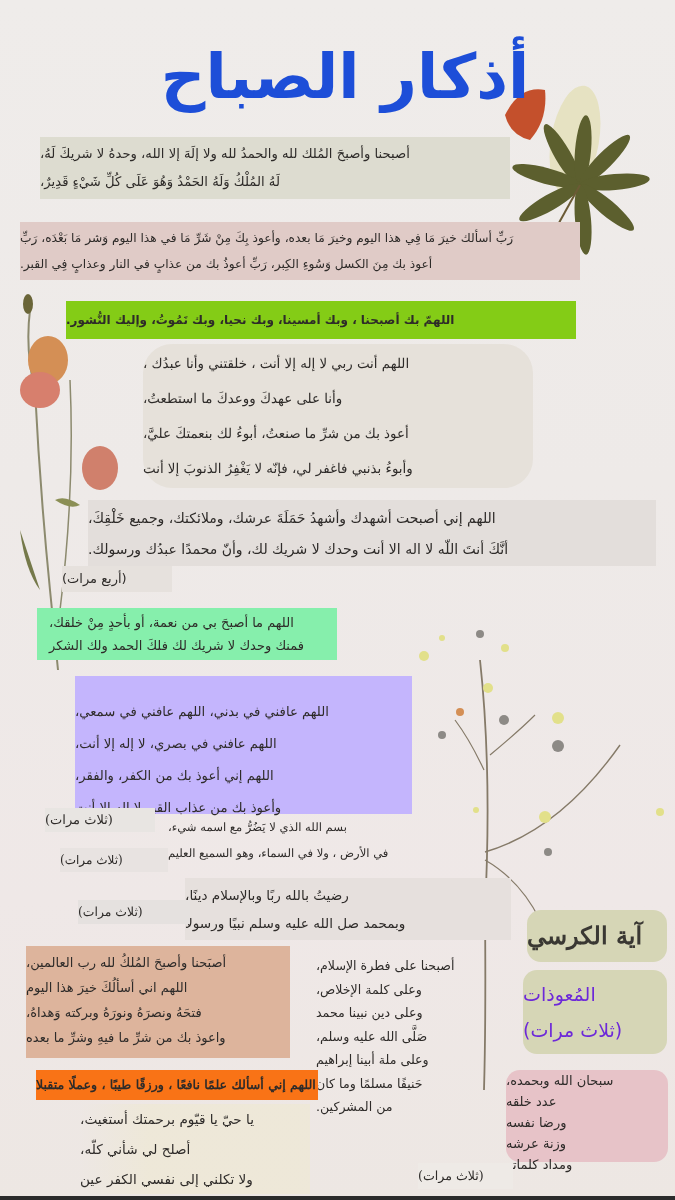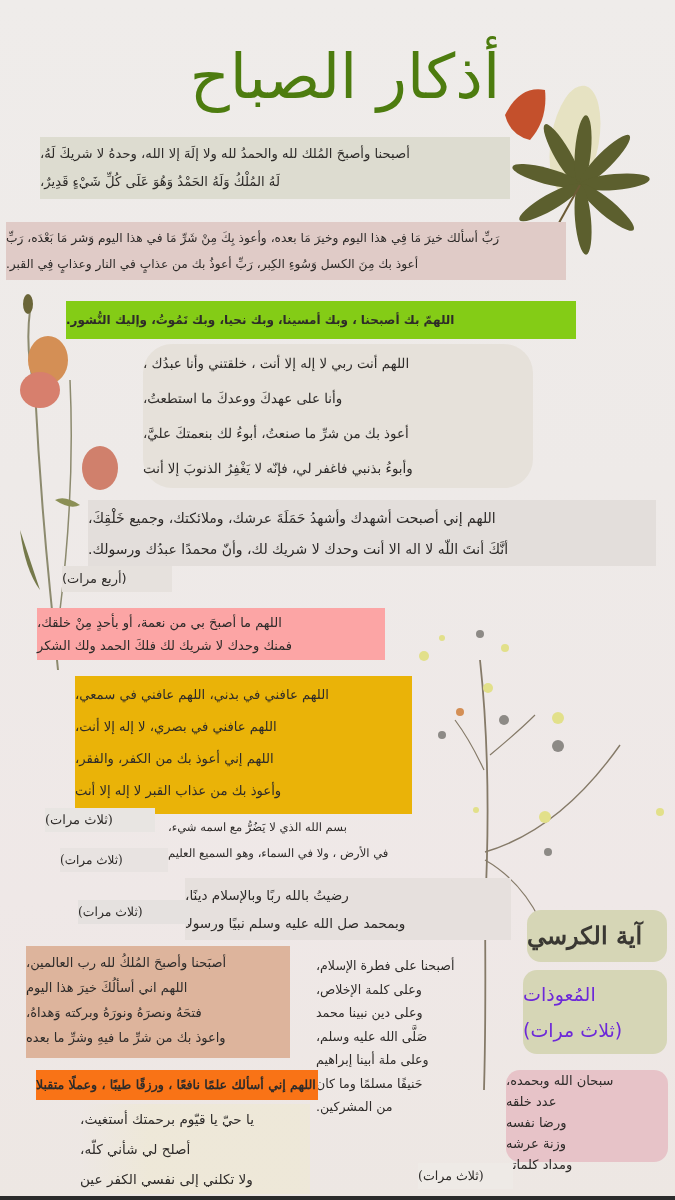--- a/index.html
+++ b/index.html
@@ -9,51 +9,51 @@
       background: linear-gradient(180deg, #efecea 0%, #eeeae8 40%, #efe8e7 75%, #ede7e3 100%);
       font-family: "DejaVu Sans", sans-serif;
       color: #2e2b29;
     }
     .abs { position: absolute; }
     .rtl { direction: rtl; }
     .title {
       left: 110px; top: 32px; width: 470px; height: 90px;
       text-align: center;
       font-family: "DejaVu Sans", sans-serif;
-      font-weight: normal;
+      font-weight: bold;
       font-size: 62px;
-      color: #4d7c0f;
+      color: #1d4ed8;
       line-height: 90px;
       letter-spacing: 1px;
     }
     .blk {
       position: absolute;
       direction: rtl;
       text-align: left;
       color: #2e2b29;
       font-family: "DejaVu Sans", sans-serif;
     }
     .blk .ln { display: block; white-space: nowrap; }
     .serif { font-family: "DejaVu Serif", serif; }
 
     
     .b1 { left: 40px; top: 137px; width: 470px; height: 62px; background: #dddcd0; font-size: 13.2px; line-height: 28px; padding-top: 3px; }
     
-    .b2 { left: 6px; top: 222px; width: 560px; height: 58px; background: #e0cbc7; font-size: 12.2px; line-height: 26px; padding-top: 3px; }
+    .b2 { left: 20px; top: 222px; width: 560px; height: 58px; background: #e0cbc7; font-size: 12.2px; line-height: 26px; padding-top: 3px; }
     
     .b3 { left: 66px; top: 301px; width: 510px; height: 38px; background: #84cc16; font-size: 12px; line-height: 38px; font-weight: bold; }
     
     .b4 { left: 143px; top: 344px; width: 390px; height: 144px; background: #e6e1da; font-size: 13.4px; line-height: 35px; padding-top: 2px; border-radius: 29px; }
     
     .b5 { left: 88px; top: 500px; width: 568px; height: 66px; background: #e3dedb; font-size: 14px; line-height: 31px; padding-top: 3px; }
     .b5a { left: 62px; top: 566px; width: 110px; height: 26px; background: #e6e1dd; font-size: 13px; line-height: 26px; }
     
-    .b6 { left: 37px; top: 608px; width: 348px; height: 52px; background: #fca5a5; font-size: 13px; line-height: 23px; padding-top: 3px; }
-    
-    .b7 { left: 75px; top: 676px; width: 337px; height: 138px; background: #eab308; font-size: 13.2px; line-height: 32px; padding-top: 3px; }
+    .b6 { left: 37px; top: 608px; width: 300px; height: 52px; background: #86efac; font-size: 13px; line-height: 23px; padding-top: 3px; padding-left: 12px; }
+    
+    .b7 { left: 75px; top: 676px; width: 337px; height: 138px; background: #c4b5fd; font-size: 13.2px; line-height: 32px; padding-top: 20px; }
     .b7a { left: 45px; top: 808px; width: 110px; height: 24px; background: #e8e5e2; font-size: 13px; line-height: 24px; }
     
     .b8 { left: 168px; top: 812px; width: 245px; height: 60px; font-size: 11.6px; line-height: 26px; padding-top: 2px; }
     .b8a { left: 60px; top: 848px; width: 108px; height: 24px; background: #e8e3e1; font-size: 12px; line-height: 24px; }
     
     .b9 { left: 185px; top: 878px; width: 326px; height: 62px; background: #e6e0dd; font-size: 13.6px; line-height: 28px; padding-top: 3px; }
     .b9a { left: 78px; top: 900px; width: 112px; height: 24px; background: #e5e1df; font-size: 12.4px; line-height: 24px; }
     
     .p1 { left: 527px; top: 910px; width: 140px; height: 52px; border-radius: 14px; background: #d6d6b6; font-size: 24px; line-height: 52px; font-weight: bold; color: #3a3833; }
     .p2 { left: 523px; top: 970px; width: 144px; height: 84px; border-radius: 14px; background: #d6d6b6; font-size: 19px; line-height: 36px; padding-top: 6px; color: #6d28d9; }

